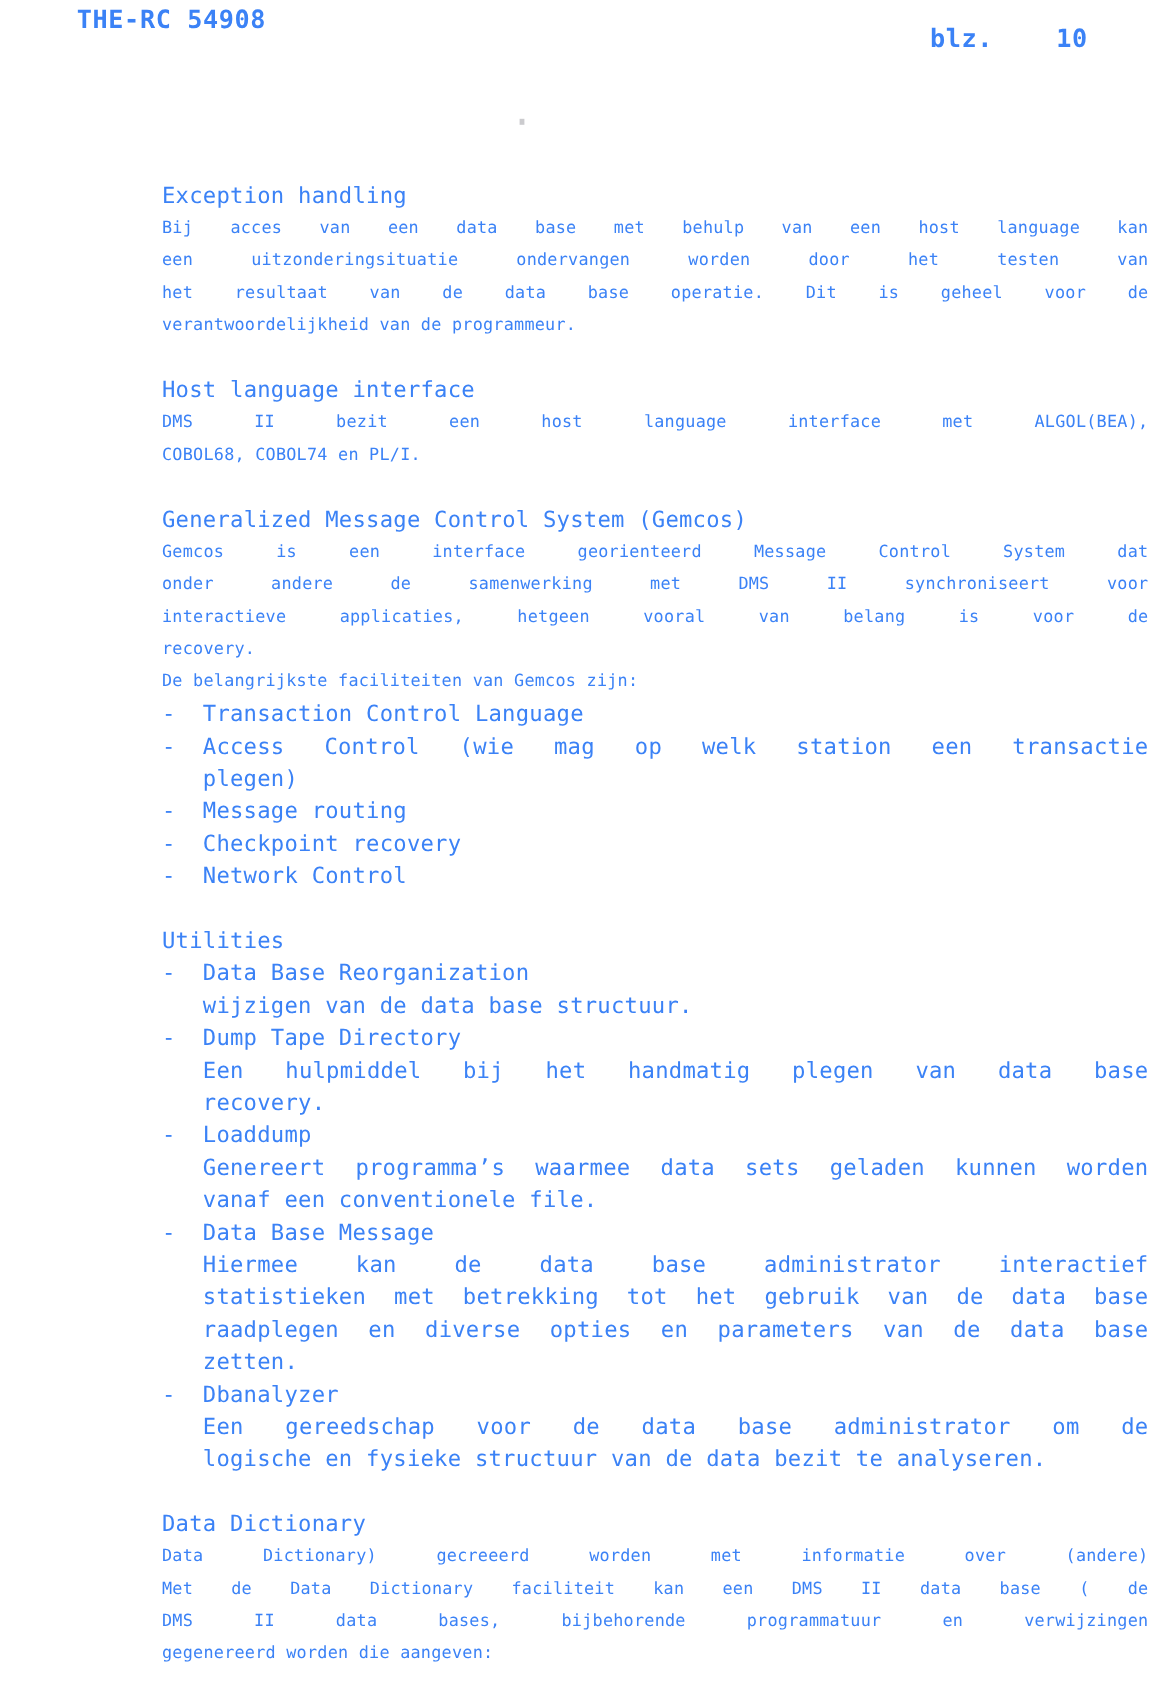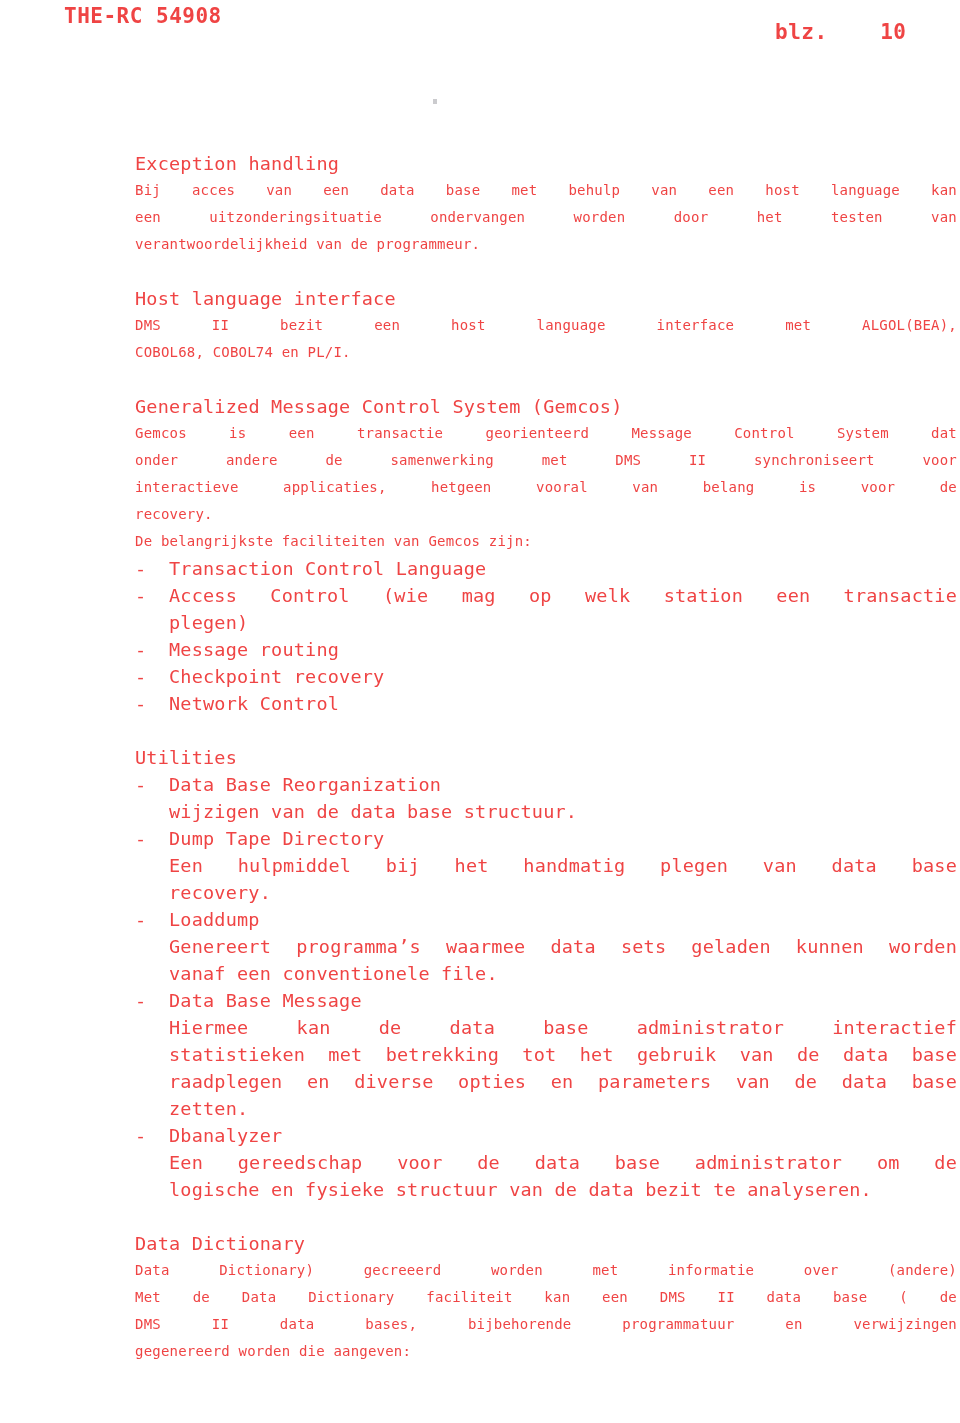--- a/index.html
+++ b/index.html
@@ -7,21 +7,21 @@
     padding: 0;
     background: #ffffff;
   }
   .page {
     position: relative;
     width: 960px;
     height: 1423px;
     background: #ffffff;
     overflow: hidden;
     font-family: "DejaVu Sans Mono", "Liberation Mono", monospace;
-    color: #ef4444;
+    color: #3b82f6;
   }
 
   
   .header {
     position: absolute;
     left: 0;
     top: 0;
     width: 960px;
     height: 40px;
     display: flex;
@@ -144,32 +144,33 @@
     <div class="header-page">blz.    10</div>
   </div>
 
   <div class="speck"></div>
 
   <div class="body-col">
 
     <div class="heading">Exception handling</div>
     <div class="line just">Bij acces van een data base met behulp van een host language kan</div>
     <div class="line just">een  uitzonderingsituatie ondervangen worden door het testen van</div>
+    <div class="line just">het resultaat van de data base operatie. Dit is geheel  voor  de</div>
     <div class="line">verantwoordelijkheid van de programmeur.</div>
 
     <div class="blank"></div>
 
     <div class="heading">Host language interface</div>
     <div class="line just">DMS  II  bezit  een  host  language  interface  met  ALGOL(BEA),</div>
     <div class="line">COBOL68, COBOL74 en PL/I.</div>
 
     <div class="blank"></div>
 
     <div class="heading">Generalized Message Control System (Gemcos)</div>
-    <div class="line just">Gemcos is een transactie georienteerd Message Control System dat</div>
+    <div class="line just">Gemcos is een interface georienteerd Message Control System dat</div>
     <div class="line just">onder  andere  de  samenwerking  met  DMS II synchroniseert voor</div>
     <div class="line just">interactieve applicaties, hetgeen vooral van belang is  voor  de</div>
     <div class="line">recovery.</div>
     <div class="line">De belangrijkste faciliteiten van Gemcos zijn:</div>
 
     <div class="bullet">
       <span class="dash">-</span>
       <span class="btext">Transaction Control Language</span>
     </div>
 

